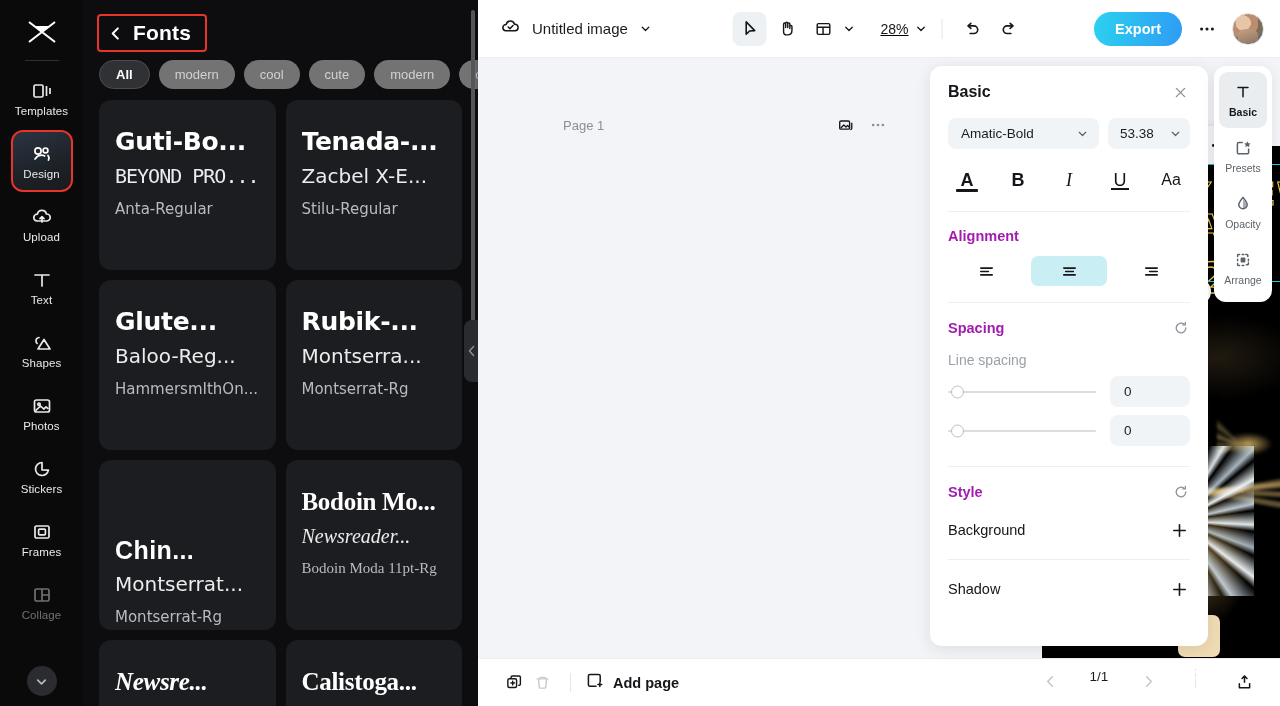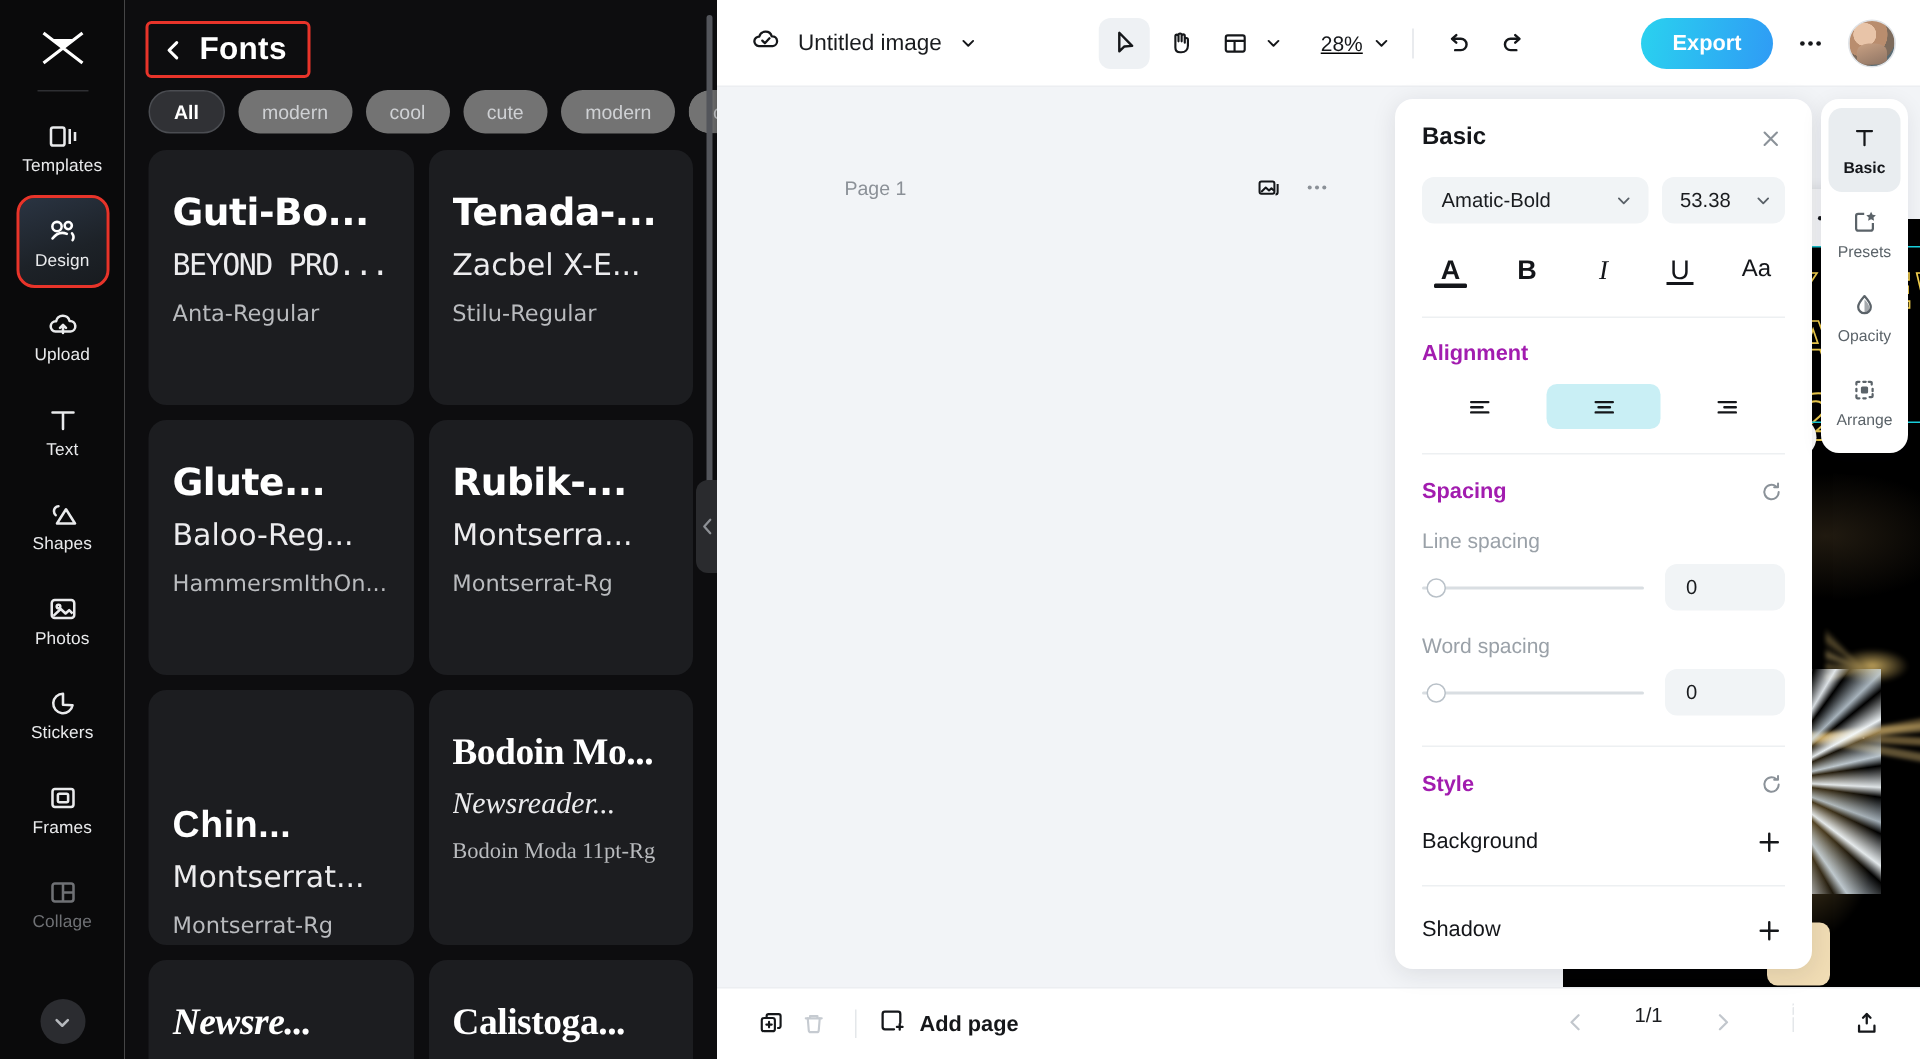--- a/index.html
+++ b/index.html
@@ -869,21 +869,20 @@
         </span>
       </div>
       <div class="sp-lbl">Line spacing</div>
       <div class="sp-row">
         <div class="slider">
           <div class="slider-track"></div>
           <div class="slider-knob"></div>
         </div>
         <div class="num-box">0</div>
       </div>
-      <div class="sp-lbl">Word spacing</div>
       <div class="sp-row">
         <div class="slider">
           <div class="slider-track"></div>
           <div class="slider-knob"></div>
         </div>
         <div class="num-box">0</div>
       </div>
 
       <div class="hr" style="margin-top:20px"></div>
 

